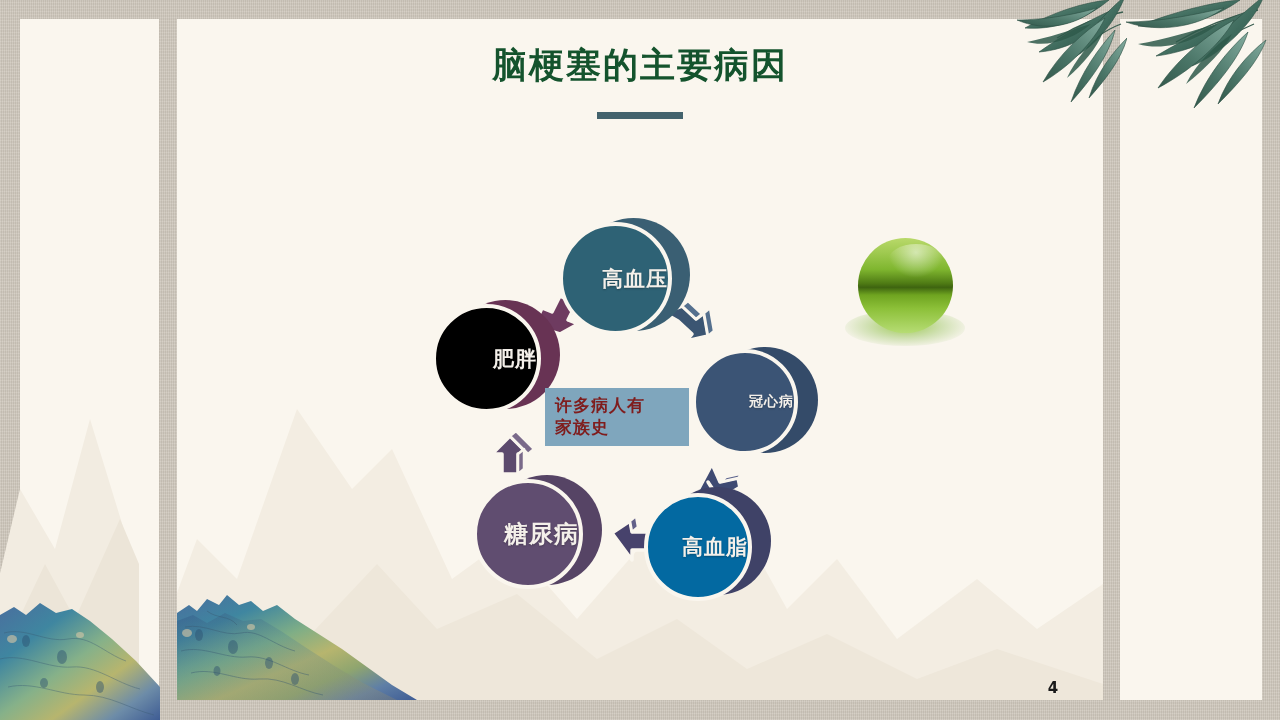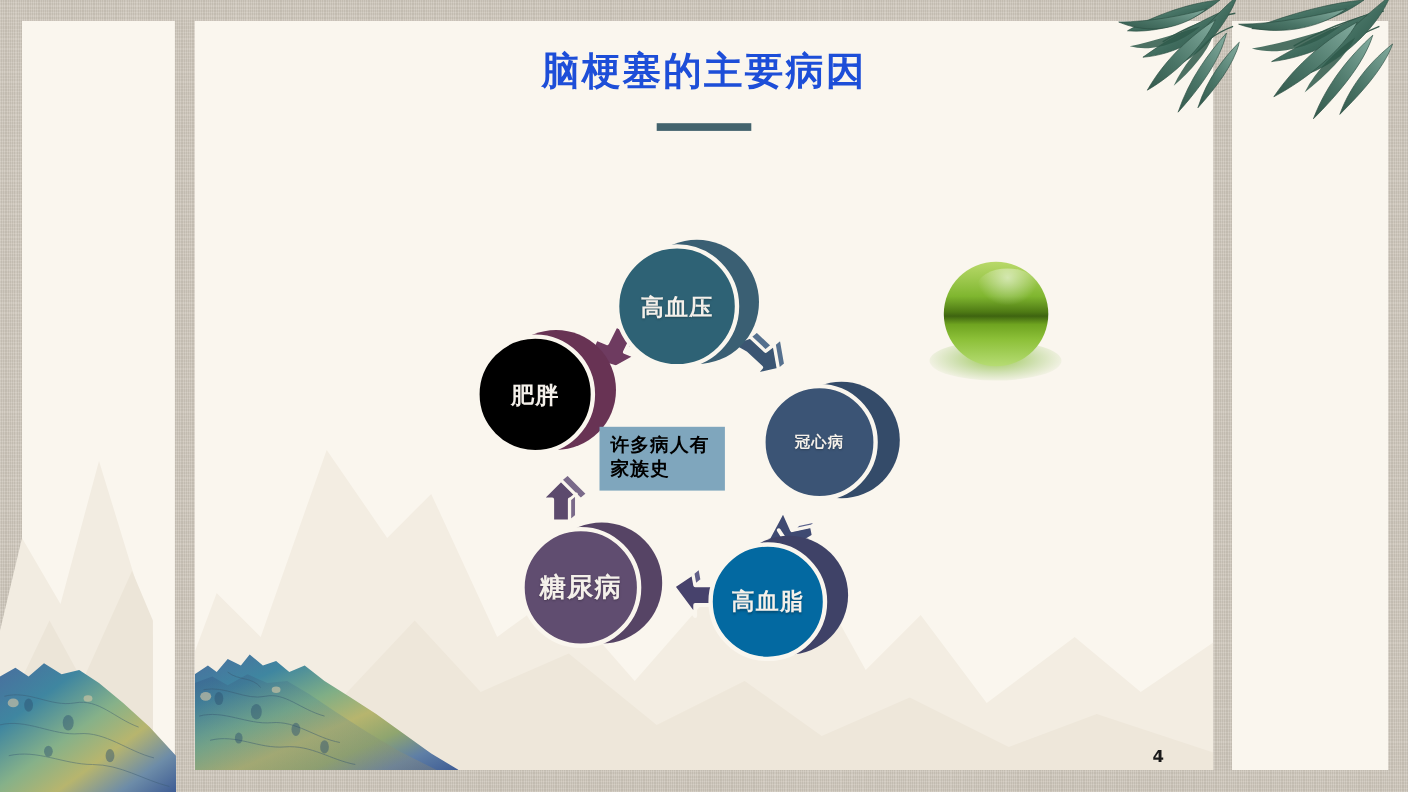--- a/index.html
+++ b/index.html
@@ -76,21 +76,21 @@
 
   
   .title {
     position: absolute;
     left: 177px;
     top: 42px;
     width: 926px;
     text-align: center;
     font-size: 35px;
     font-weight: bold;
-    color: #1d4ed8;
+    color: #14532d;
     letter-spacing: 2px;
     z-index: 10;
     line-height: 46px;
   }
   .title-rule {
     position: absolute;
     left: 597px;
     top: 112px;
     width: 86px;
     height: 7px;
@@ -116,36 +116,36 @@
     border-radius: 50%;
     box-sizing: border-box;
   }
   .node .disc-front {
     position: absolute;
     border-radius: 50%;
     box-sizing: border-box;
     border: 4px solid #faf6ee;
     display: flex;
     align-items: center;
-    justify-content: center;
+    justify-content: flex-end;
     color: #f4f0ea;
     font-weight: bold;
     letter-spacing: 1px;
     text-shadow: 0 1px 2px rgba(0,0,0,0.28);
   }
 
   
   .center-caption {
     position: absolute;
     left: 545px;
     top: 388px;
-    width: 114px;
+    width: 144px;
     padding: 6px 8px 8px 10px;
     background: #7fa6bd;
-    color: #000000;
+    color: #7f1d1d;
     font-size: 17px;
     font-weight: bold;
     line-height: 22px;
     letter-spacing: 1px;
     z-index: 9;
     box-sizing: border-box;
   }
 
   
   .sphere-wrap {

